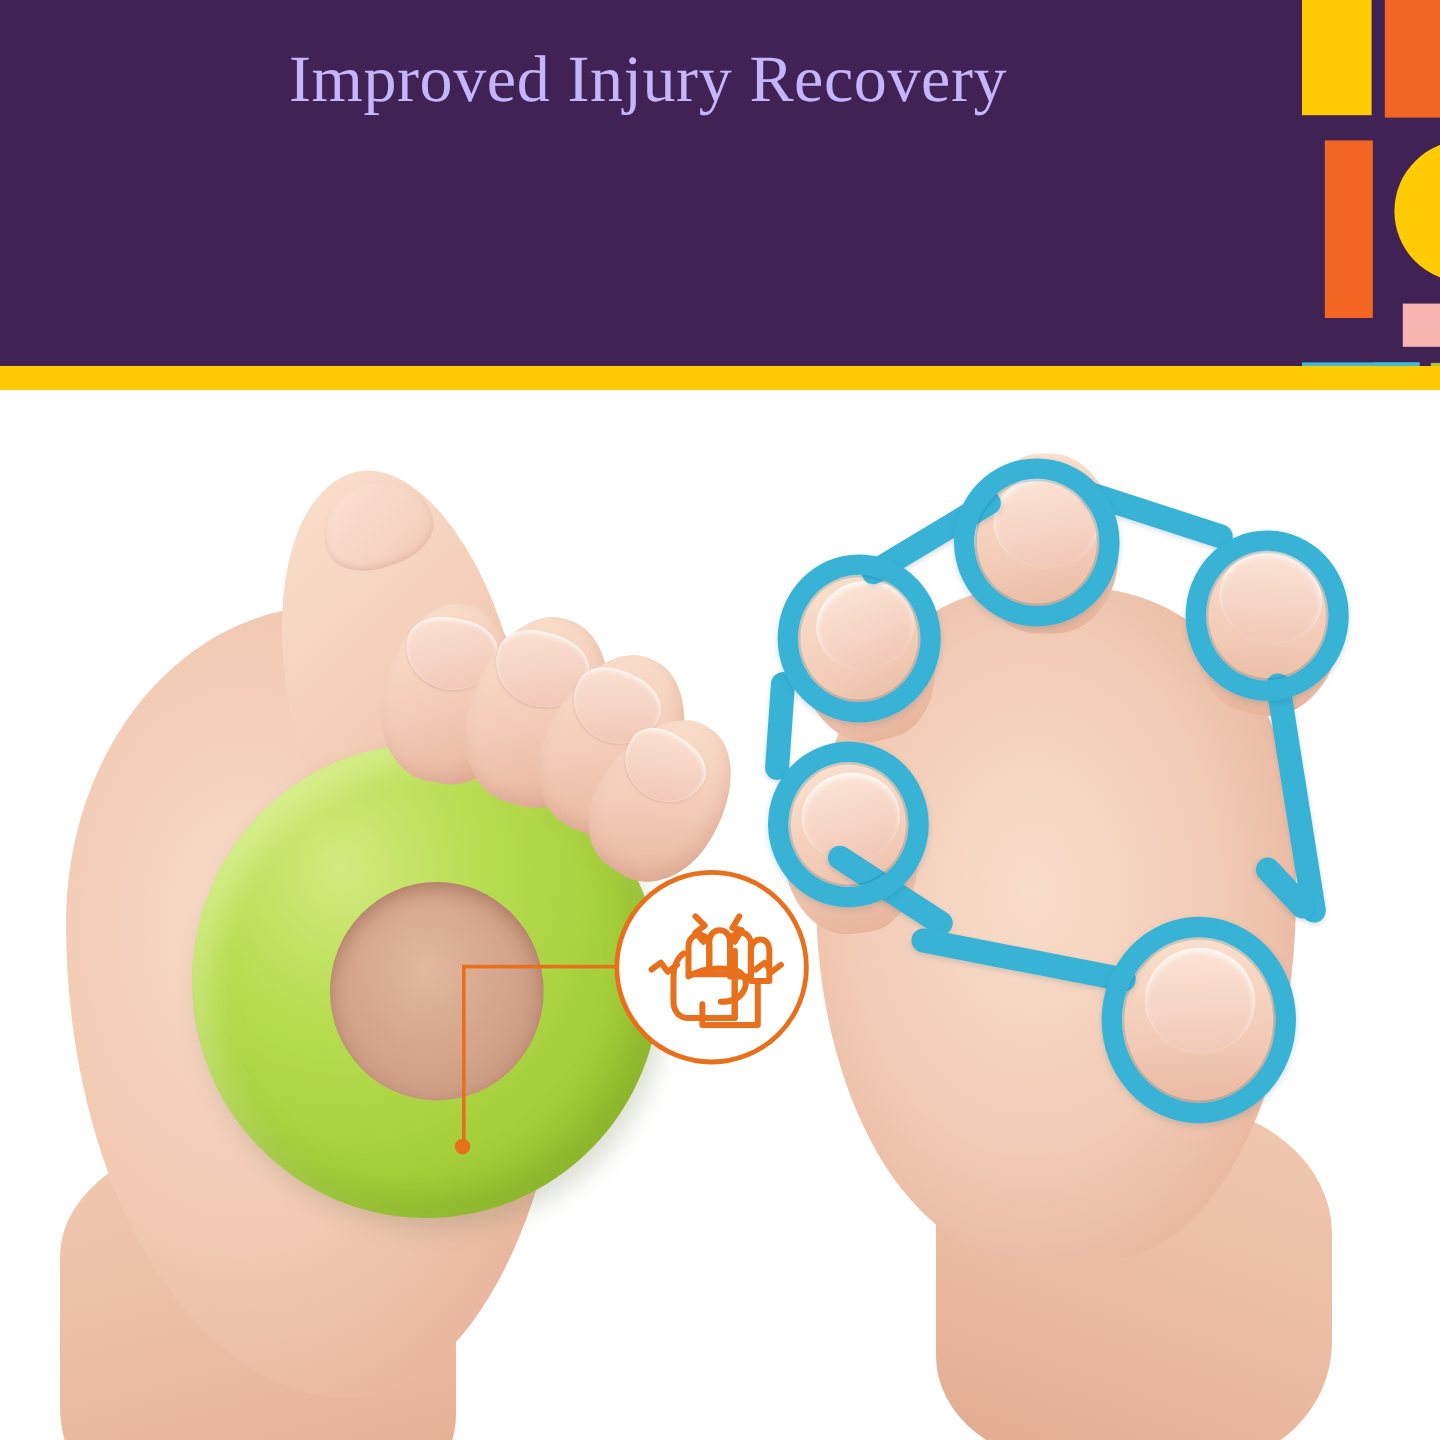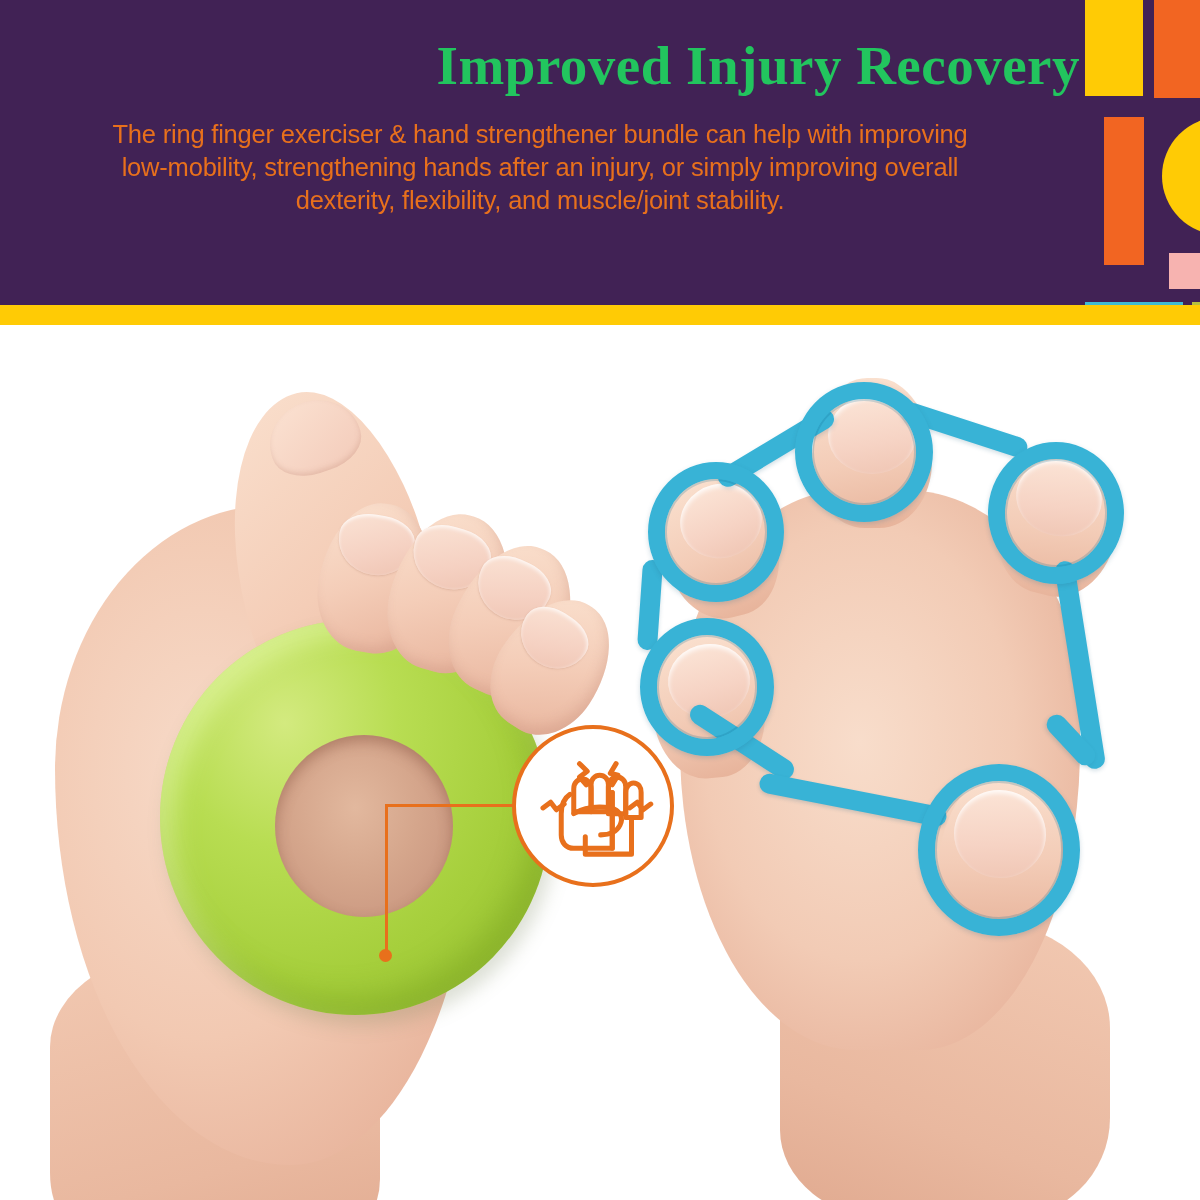--- a/index.html
+++ b/index.html
@@ -11,23 +11,23 @@
     position:relative;
   }
 
   
   #header-banner{
     position:absolute; left:0; top:0; width:1200px; height:305px;
     background:#412255; overflow:hidden;
   }
   #header-title{
     position:absolute; left:0; top:34px; width:1080px;
-    text-align:right;
+    text-align:center;
     font-family:"Liberation Serif", serif;
-    font-size:55px; font-weight:700; color:#22c55e;
+    font-size:55px; font-weight:400; color:#c4b5fd;
     letter-spacing:0.5px;
   }
   #header-paragraph{
     position:absolute; left:100px; top:118px; width:880px;
     text-align:center;
     font-family:"Liberation Sans", sans-serif;
     font-size:25.5px; line-height:33px; color:#E8701C;
     letter-spacing:-0.2px;
   }
   #yellow-rule{
@@ -181,21 +181,20 @@
 
   .icon-svg{ position:absolute; left:0; top:0; width:100%; height:100%; }
 </style>
 </head>
 <body>
 
 <div id="header-banner">
 
   <h1 id="header-title">Improved Injury Recovery</h1>
 
-  <p id="header-paragraph">The ring finger exerciser &amp; hand strengthener bundle can help with improving low-mobility, strengthening hands after an injury, or simply improving overall dexterity, flexibility, and muscle/joint stability.</p>
 
   <div id="deco-block">
     <div class="d-yellow-rect" style="left:5px;   top:-10px; width:58px;  height:106px;"></div>
     <div class="d-orange-rect" style="left:74px;  top:-10px; width:60px;  height:108px;"></div>
     <div class="d-orange-rect" style="left:24px;  top:117px; width:40px;  height:148px;"></div>
     <div class="d-yellow-circle" style="left:82px;  top:117px; width:118px; height:118px;"></div>
     <div class="d-pink-rect" style="left:89px;  top:253px; width:78px;  height:36px;"></div>
     <div class="d-teal" style="left:5px;   top:302px; width:98px;  height:38px;"></div>
     <div class="d-teal" style="left:65px;  top:302px; width:38px;  height:104px;"></div>
     <div class="d-olive-tri" style="left:112px; top:302px; width:72px;  height:72px; clip-path:polygon(0 0,100% 0,0 100%);"></div>

